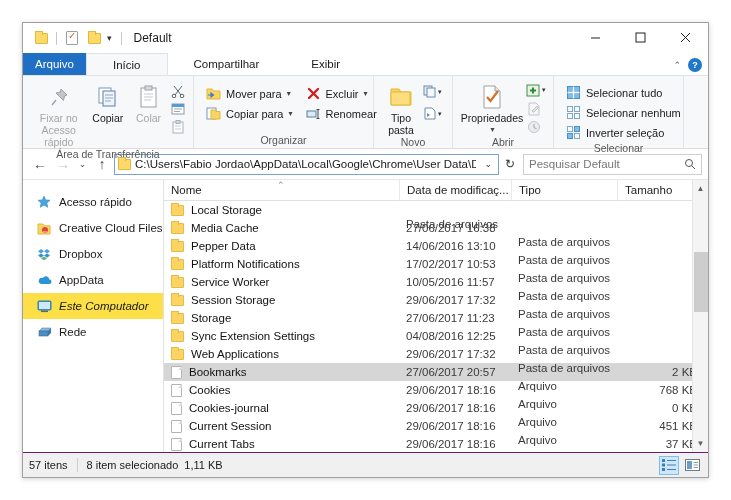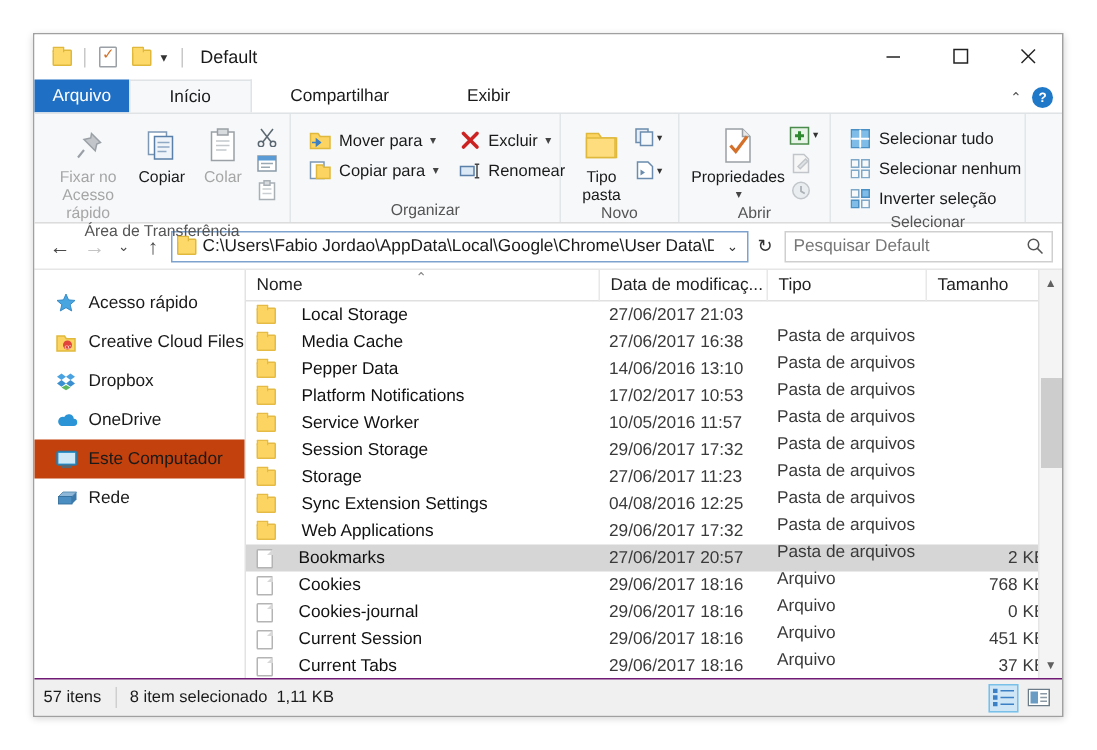--- a/index.html
+++ b/index.html
@@ -135,21 +135,21 @@
   .main { flex:1; display:flex; min-height:0; border-top:1px solid #e6e6e6; }
 
   .sidebar {
     width: 141px; background:#ffffff; border-right:1px solid #e3e3e3;
     padding-top:9px; flex:none;
   }
   .navitem {
     height:26px; display:flex; align-items:center; gap:7px; padding-left:13px;
     font-size:11.5px; color:#1a1a1a; white-space:nowrap;
   }
-  .navitem.sel { background:#c2410c; }
+  .navitem.sel { background:#fde047;font-style:italic; }
   .navitem .ni { width:16px; height:16px; display:flex; align-items:center; justify-content:center; }
 
   .listpane { flex:1; display:flex; flex-direction:column; min-width:0; position:relative; }
 
   .colheader {
     height: 21px; background:#ffffff; border-bottom:1px solid #e0e0e0;
     display:flex; align-items:center; font-size:11.5px; color:#222; flex:none; position:relative;
   }
   .ch { height:21px; display:flex; align-items:center; padding-left:7px; position:relative; }
   .ch + .ch { border-left:1px solid #e8e8e8; }
@@ -158,21 +158,21 @@
   .ch-type { width:106px; }
   .ch-size { flex:1; }
   .sortmark { position:absolute; left:113px; top:0px; font-size:9px; color:#888; }
 
   .rows { flex:1; overflow:hidden; background:#fff; }
   .row {
     height:18px; display:flex; align-items:center; font-size:11.5px; color:#111;
   }
   .row.sel { background:#d6d6d6; }
   .cell { height:18px; display:flex; align-items:center; overflow:hidden; white-space:nowrap; }
-  .c-name { width:235px; padding-left:7px; gap:17px; }
+  .c-name { width:235px; padding-left:7px; gap:7px; }
   .c-date { width:112px; padding-left:7px; color:#3a3a3a; }
   .c-type { width:106px; padding-left:7px; color:#3a3a3a;margin-top:28px; }
   .c-size { flex:1; justify-content:flex-end; padding-right:11px; color:#3a3a3a; }
 
   .ico-folder {
     width:13px;height:11px;background:#fcd462;border:1px solid #e5bb45;border-radius:1px;
     position:relative; flex:none;
   }
   .ico-folder::before{
     content:"";position:absolute;left:-1px;top:-3px;width:6px;height:3px;background:#fcd462;
@@ -570,21 +570,21 @@
               </svg>
           </span>
           <span>Dropbox</span>
         </div>
         <div class="navitem">
           <span class="ni">
             <svg width="15" height="11" viewBox="0 0 15 11">
                 <path d="M4 9h8a2.4 2.4 0 0 0 .2-4.8A3.4 3.4 0 0 0 5.8 3 2.8 2.8 0 0 0 4 9z" fill="#2a94d6"></path>
               </svg>
           </span>
-          <span>OneDrive</span>
+          <span>AppData</span>
         </div>
         <div class="navitem sel">
           <span class="ni">
             <svg width="15" height="13" viewBox="0 0 15 13">
                 <rect x="1" y="1" width="13" height="9" rx="1" fill="#3d9fd6" stroke="#2a7aa8"></rect>
                 <rect x="2" y="2" width="11" height="7" fill="#cfe8f7"></rect>
                 <rect x="4" y="10.5" width="7" height="1.6" fill="#5b6770"></rect>
               </svg>
           </span>
           <span>Este Computador</span>
@@ -613,21 +613,20 @@
           <div class="ch ch-size">Tamanho</div>
           <div style="width:16px"></div>
         </div>
 
         <div class="rows">
           <div class="row">
             <div class="cell c-name">
                 <span class="ico-folder"></span>
                 <span>Local Storage</span>
               </div>
-            <div class="cell c-date">27/06/2017 21:03</div>
             <div class="cell c-type">Pasta de arquivos</div>
             <div class="cell c-size"></div>
           </div>
           <div class="row">
             <div class="cell c-name">
                 <span class="ico-folder"></span>
                 <span>Media Cache</span>
               </div>
             <div class="cell c-date">27/06/2017 16:38</div>
             <div class="cell c-type">Pasta de arquivos</div>

